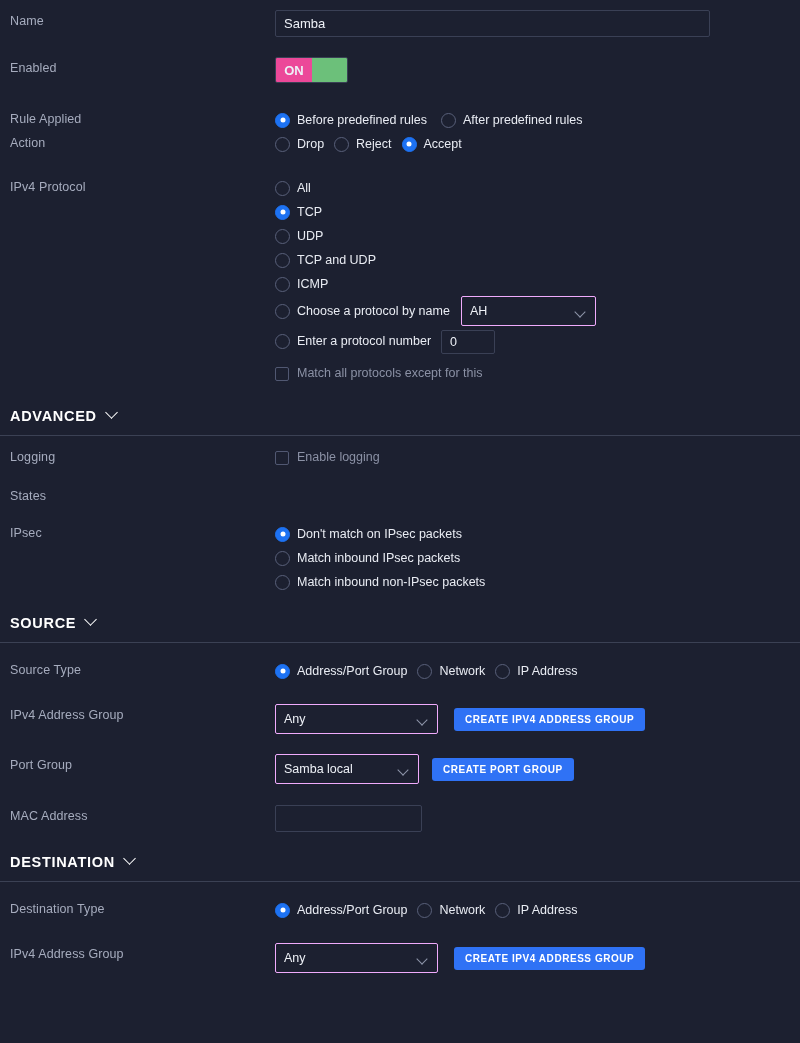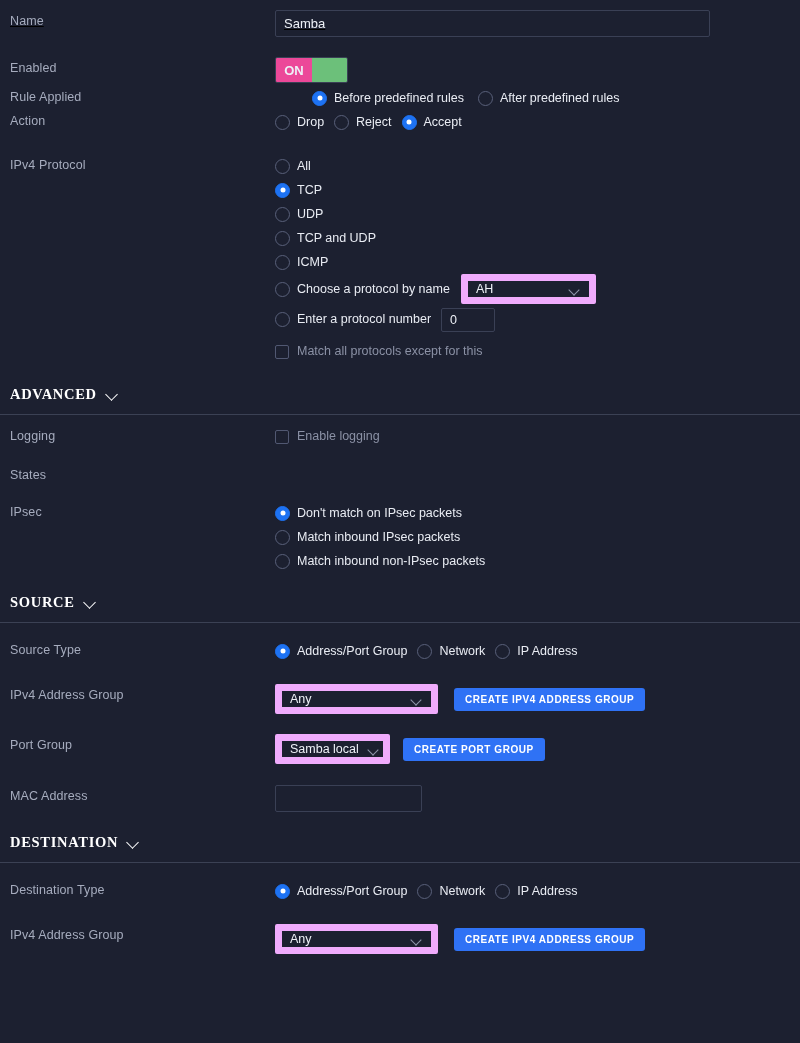--- a/index.html
+++ b/index.html
@@ -143,24 +143,24 @@
     line-height: 15px;
     white-space: nowrap;
   }
 
   
   .select {
     position: relative;
     display: inline-flex;
     align-items: center;
     background: #1c2030;
-    border: 7px solid #f0abfc;
+    border: 1px solid #f0abfc;
     border-radius: 2px;
     height: 26px;
-    padding: 8px 8px;
+    padding: 14px 8px;
     cursor: pointer;
   }
   .select-value {
     color: #eef1f7;
     font-size: 12.5px;
     white-space: nowrap;
     flex: 1 1 auto;
   }
   .chev {
     flex: 0 0 auto;
@@ -173,21 +173,21 @@
     content: "";
     position: absolute;
     left: 0; top: 0;
     width: 7px; height: 7px;
     border-right: 1.4px solid #8e95aa;
     border-bottom: 1.4px solid #8e95aa;
     transform: rotate(45deg);
   }
   .sel-protocol { width: 135px; }
   .sel-addrgrp  { width: 163px; }
-  .sel-portgrp  { width: 115px; }
+  .sel-portgrp  { width: 144px; }
 
   
   .btn-blue {
     display: inline-flex;
     align-items: center;
     justify-content: center;
     background: #2f72f5;
     border: none;
     border-radius: 3px;
     color: #ffffff;
@@ -200,23 +200,21 @@
     cursor: pointer;
     white-space: nowrap;
   }
 
   
   .section {
     padding: 0 10px;
   }
   .section-head {
     display: flex;
-    align-items: center;
-    cursor: pointer;
-    font-family: Liberation Serif, serif;
+    cursor: pointer;
   }
   .section-title {
     color: #ffffff;
     font-size: 14.5px;
     font-weight: bold;
     letter-spacing: .7px;
   }
   .section-chev {
     margin-left: 9px;
     width: 13px; height: 9px;
@@ -237,38 +235,38 @@
     background: #3b4154;
     width: 100%;
   }
   .inline { display: flex; align-items: center; }
 </style>
 </head>
 <body>
 
 <div class="page">
 
-  <div class="row" style="margin-top:10px;text-decoration:underline;">
+  <div class="row" style="margin-top:10px;">
     <div class="row-label">Name</div>
     <div class="row-control">
       <input class="text-input input-name" type="text" value="Samba" style="">
     </div>
   </div>
 
   <div class="row" style="margin-top:20px;">
     <div class="row-label">Enabled</div>
     <div class="row-control">
       <div class="toggle">
         <div class="toggle-text">ON</div>
         <div class="toggle-knob"></div>
       </div>
     </div>
   </div>
 
-  <div class="row" style="margin-top:3px;gap:37px;">
+  <div class="row" style="margin-top:25px;">
     <div class="row-label">Rule Applied</div>
     <div class="row-control">
       <div class="radio-group-h">
         <div class="radio-item">
           <span class="radio-dot on"></span>
           <span class="radio-label">Before predefined rules</span>
         </div>
         <div class="radio-item">
           <span class="radio-dot"></span>
           <span class="radio-label">After predefined rules</span>

